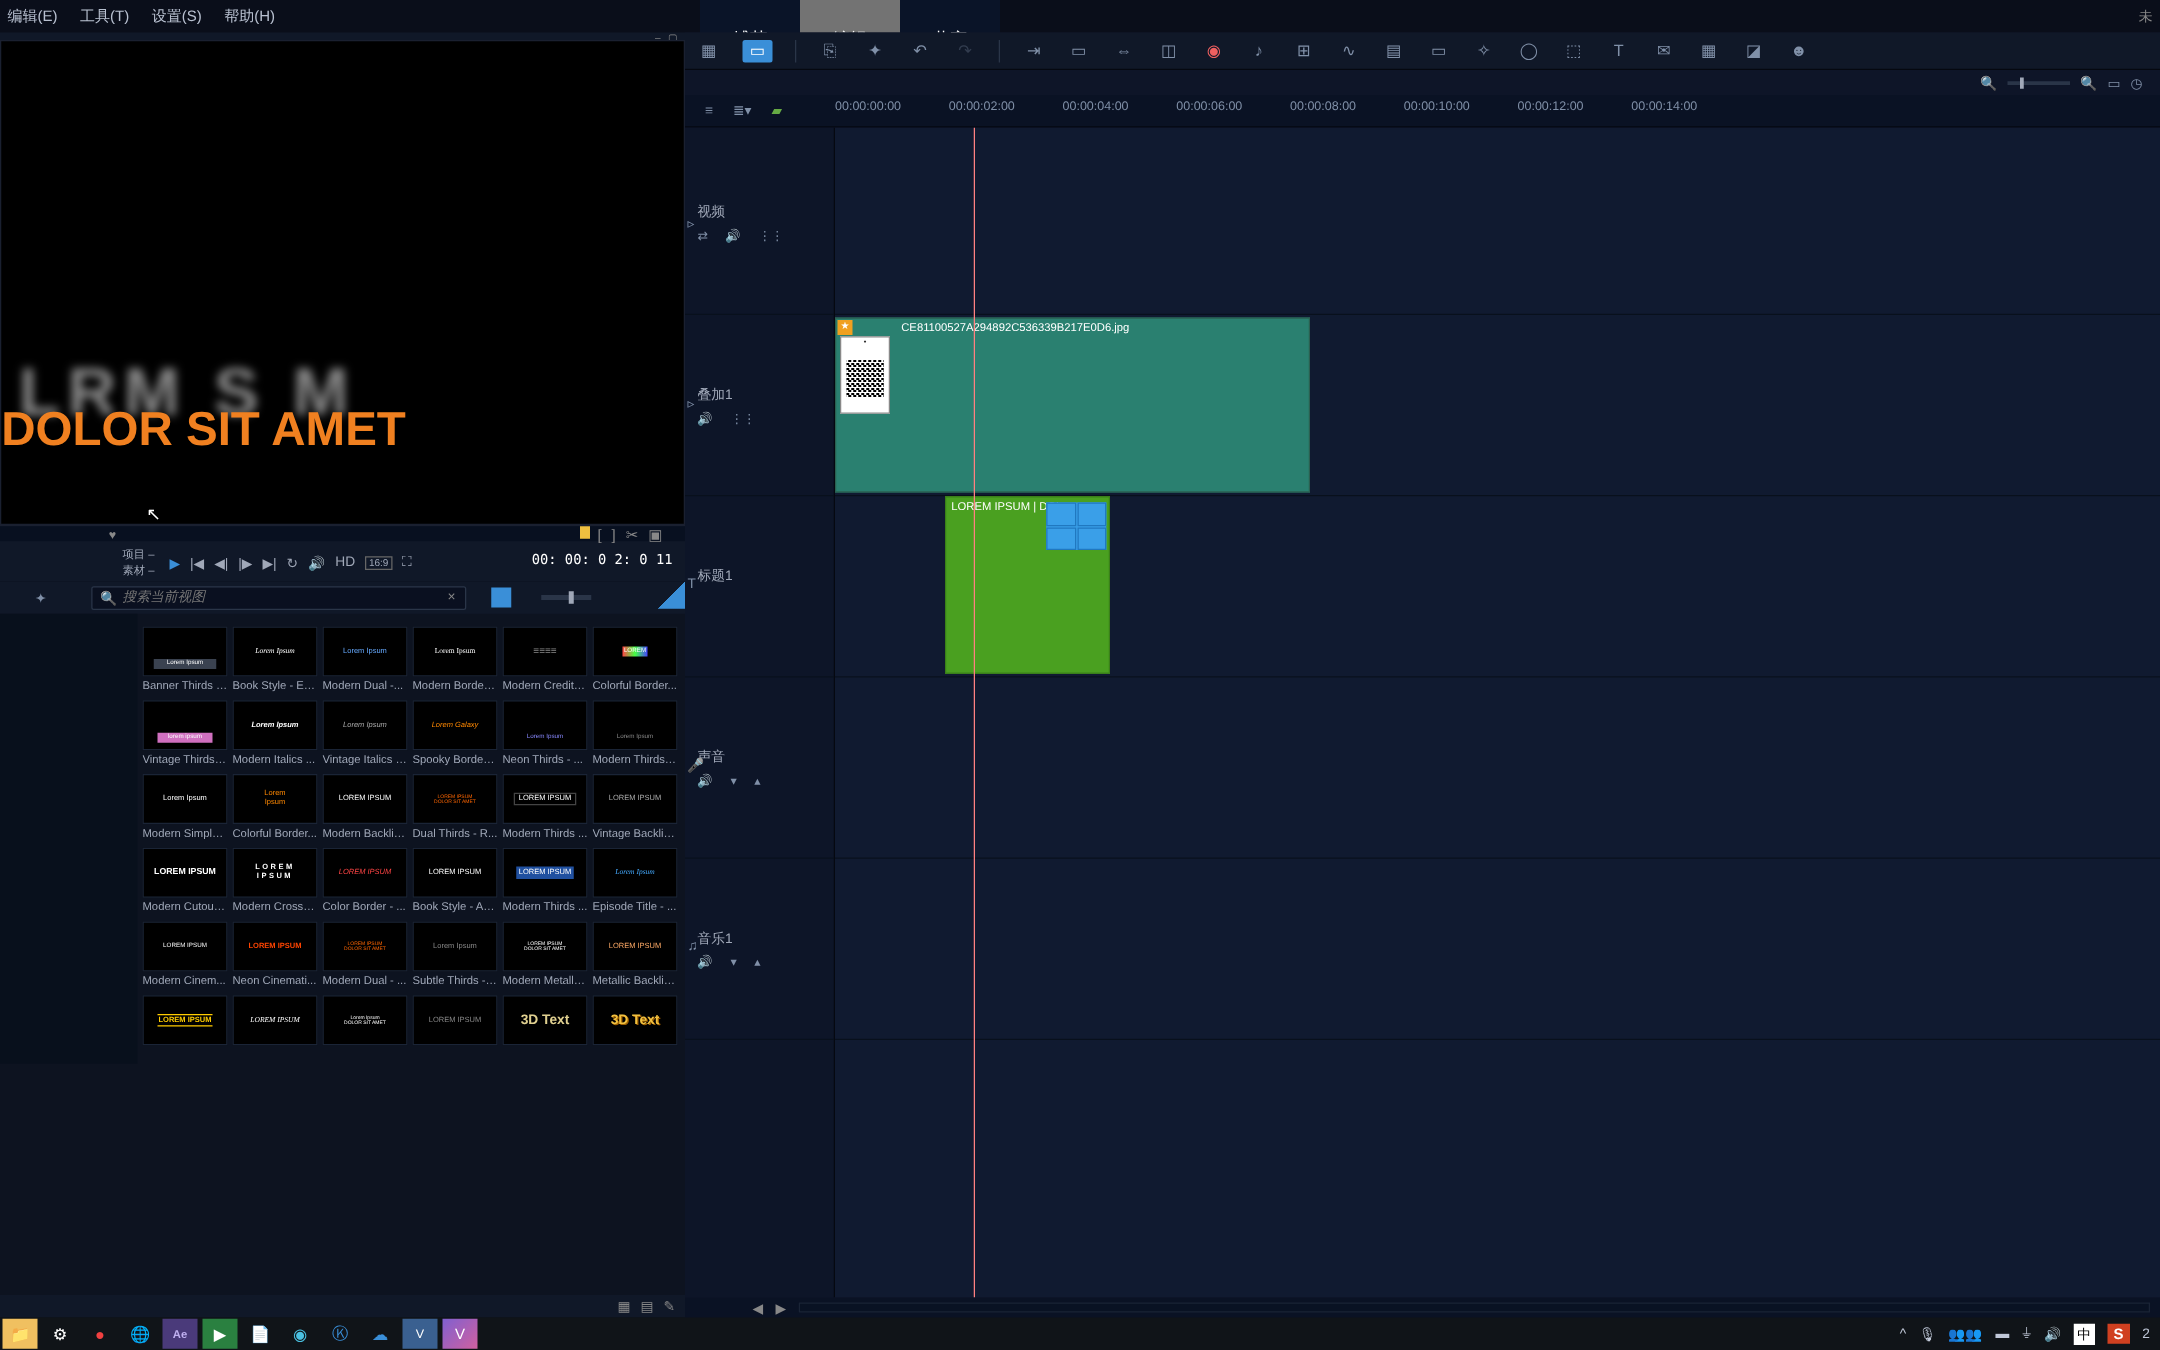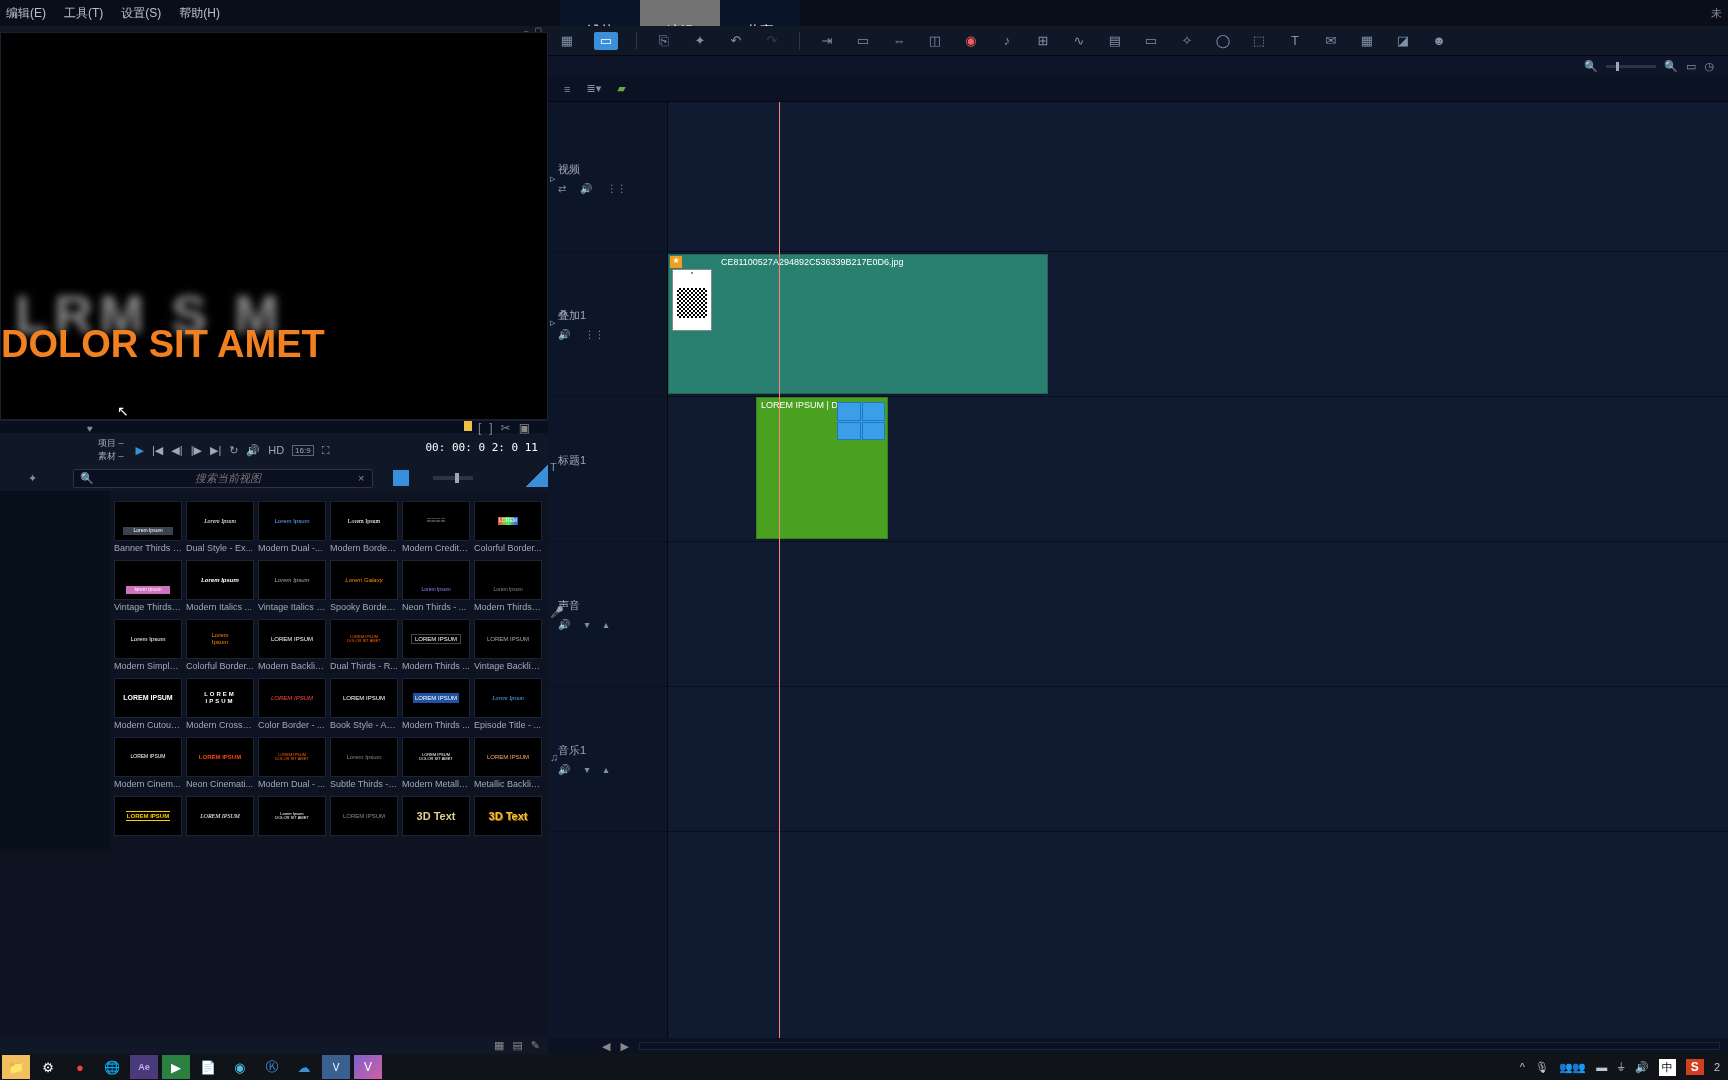--- a/index.html
+++ b/index.html
@@ -41,21 +41,21 @@
 .pctrls .lbl { display: flex; flex-direction: column; font-size: 9px; margin-right: 4px; }
 .pctrls i { font-style: normal; cursor: pointer; font-size: 11px; }
 .timecode { position: absolute; top: 20px; right: 10px; color: #fff; font-size: 11px; font-family: monospace; }
 .loop-marks { position: absolute; top: 0px; right: 18px; color: #888; font-size: 12px; display: flex; gap: 8px; }
 
 
 .library { flex: 1; background: #0d1320; position: relative; overflow: hidden; }
 .lib-tabs { height: 26px; background: #101828; display: flex; align-items: center; padding: 0 8px; gap: 10px; position: relative; }
 .lib-corner { position: absolute; top: 0; right: 0; width: 22px; height: 22px; background: linear-gradient(135deg, transparent 50%, #3a8fd8 50%); }
 .lib-search { display: flex; align-items: center; background: #0a1020; border: 1px solid #2a3548; border-radius: 2px; padding: 2px 6px; width: 300px; margin-left: 26px; }
-.lib-search input { background: transparent; border: none; color: #888; font-size: 11px; font-style: italic; width: 260px; outline: none; text-align: center; }
+.lib-search input { background: transparent; border: none; color: #888; font-size: 11px; font-style: italic; width: 260px; outline: none; }
 .lib-view { width: 16px; height: 16px; background: #3a8fd8; margin-left: 10px; }
 .lib-slider { width: 40px; height: 4px; background: #2a3548; margin-left: 14px; position: relative; }
 .lib-slider::after { content: ''; position: absolute; top: -3px; left: 22px; width: 4px; height: 10px; background: #a0a8b8; }
 
 .lib-grid { padding: 10px 10px 10px 114px; display: grid; grid-template-columns: repeat(6, 68px); gap: 4px 4px; overflow-y: auto; height: 360px; }
 .lib-sidebar { position: absolute; top: 26px; left: 0; width: 110px; height: 360px; background: #08101c; }
 .thumb { width: 68px; }
 .thumb-img { width: 68px; height: 40px; background: #000; border: 1px solid #1a2436; display: flex; align-items: center; justify-content: center; overflow: hidden; position: relative; }
 .thumb-label { font-size: 9px; color: #a0a8b8; white-space: nowrap; overflow: hidden; text-overflow: ellipsis; margin-top: 2px; }
 .ti { font-size: 6px; color: #fff; text-align: center; line-height: 1.1; }
@@ -200,21 +200,21 @@
           <div class="thumb">
             <div class="thumb-img">
               <div class="ti" style="background:#3a4250;color:#fff;font-size:5px;padding:1px 10px;margin-top:20px">Lorem Ipsum</div>
             </div>
             <div class="thumb-label">Banner Thirds - ...</div>
           </div>
           <div class="thumb">
             <div class="thumb-img">
               <div class="ti" style="font-style:italic;font-family:serif">Lorem Ipsum</div>
             </div>
-            <div class="thumb-label">Dual Style - Ex...</div>
+            <div class="thumb-label">Book Style - Ex...</div>
           </div>
           <div class="thumb">
             <div class="thumb-img">
               <div class="ti" style="color:#6af">Lorem Ipsum</div>
             </div>
             <div class="thumb-label">Modern Dual -...</div>
           </div>
           <div class="thumb">
             <div class="thumb-img">
               <div class="ti" style="font-family:serif">Lorem Ipsum</div>
@@ -459,20 +459,30 @@
       <span>▭</span>
       <span>◷</span>
     </div>
 
     <div class="tl-head">
       <div class="tl-head-left">
         <span>≡</span>
         <span>≣▾</span>
         <span style="color:#6a4">▰</span>
       </div>
+      <div class="tl-ruler" id="ruler">
+          <span class="tl-tick" style="left: 0px;">00:00:00:00</span>
+          <span class="tl-tick" style="left: 91px;">00:00:02:00</span>
+          <span class="tl-tick" style="left: 182px;">00:00:04:00</span>
+          <span class="tl-tick" style="left: 273px;">00:00:06:00</span>
+          <span class="tl-tick" style="left: 364px;">00:00:08:00</span>
+          <span class="tl-tick" style="left: 455px;">00:00:10:00</span>
+          <span class="tl-tick" style="left: 546px;">00:00:12:00</span>
+          <span class="tl-tick" style="left: 637px;">00:00:14:00</span>
+        </div>
     </div>
 
     <div class="tl-body">
       <div class="track-labels">
         <div class="track-row" style="height:150px">
           <div style="position:absolute;left:2px;top:70px;color:#8090a8">▹</div>
           <div style="margin-top:54px">
             <div class="track-name">视频</div>
             <div class="track-icons">
               <span>⇄</span>

